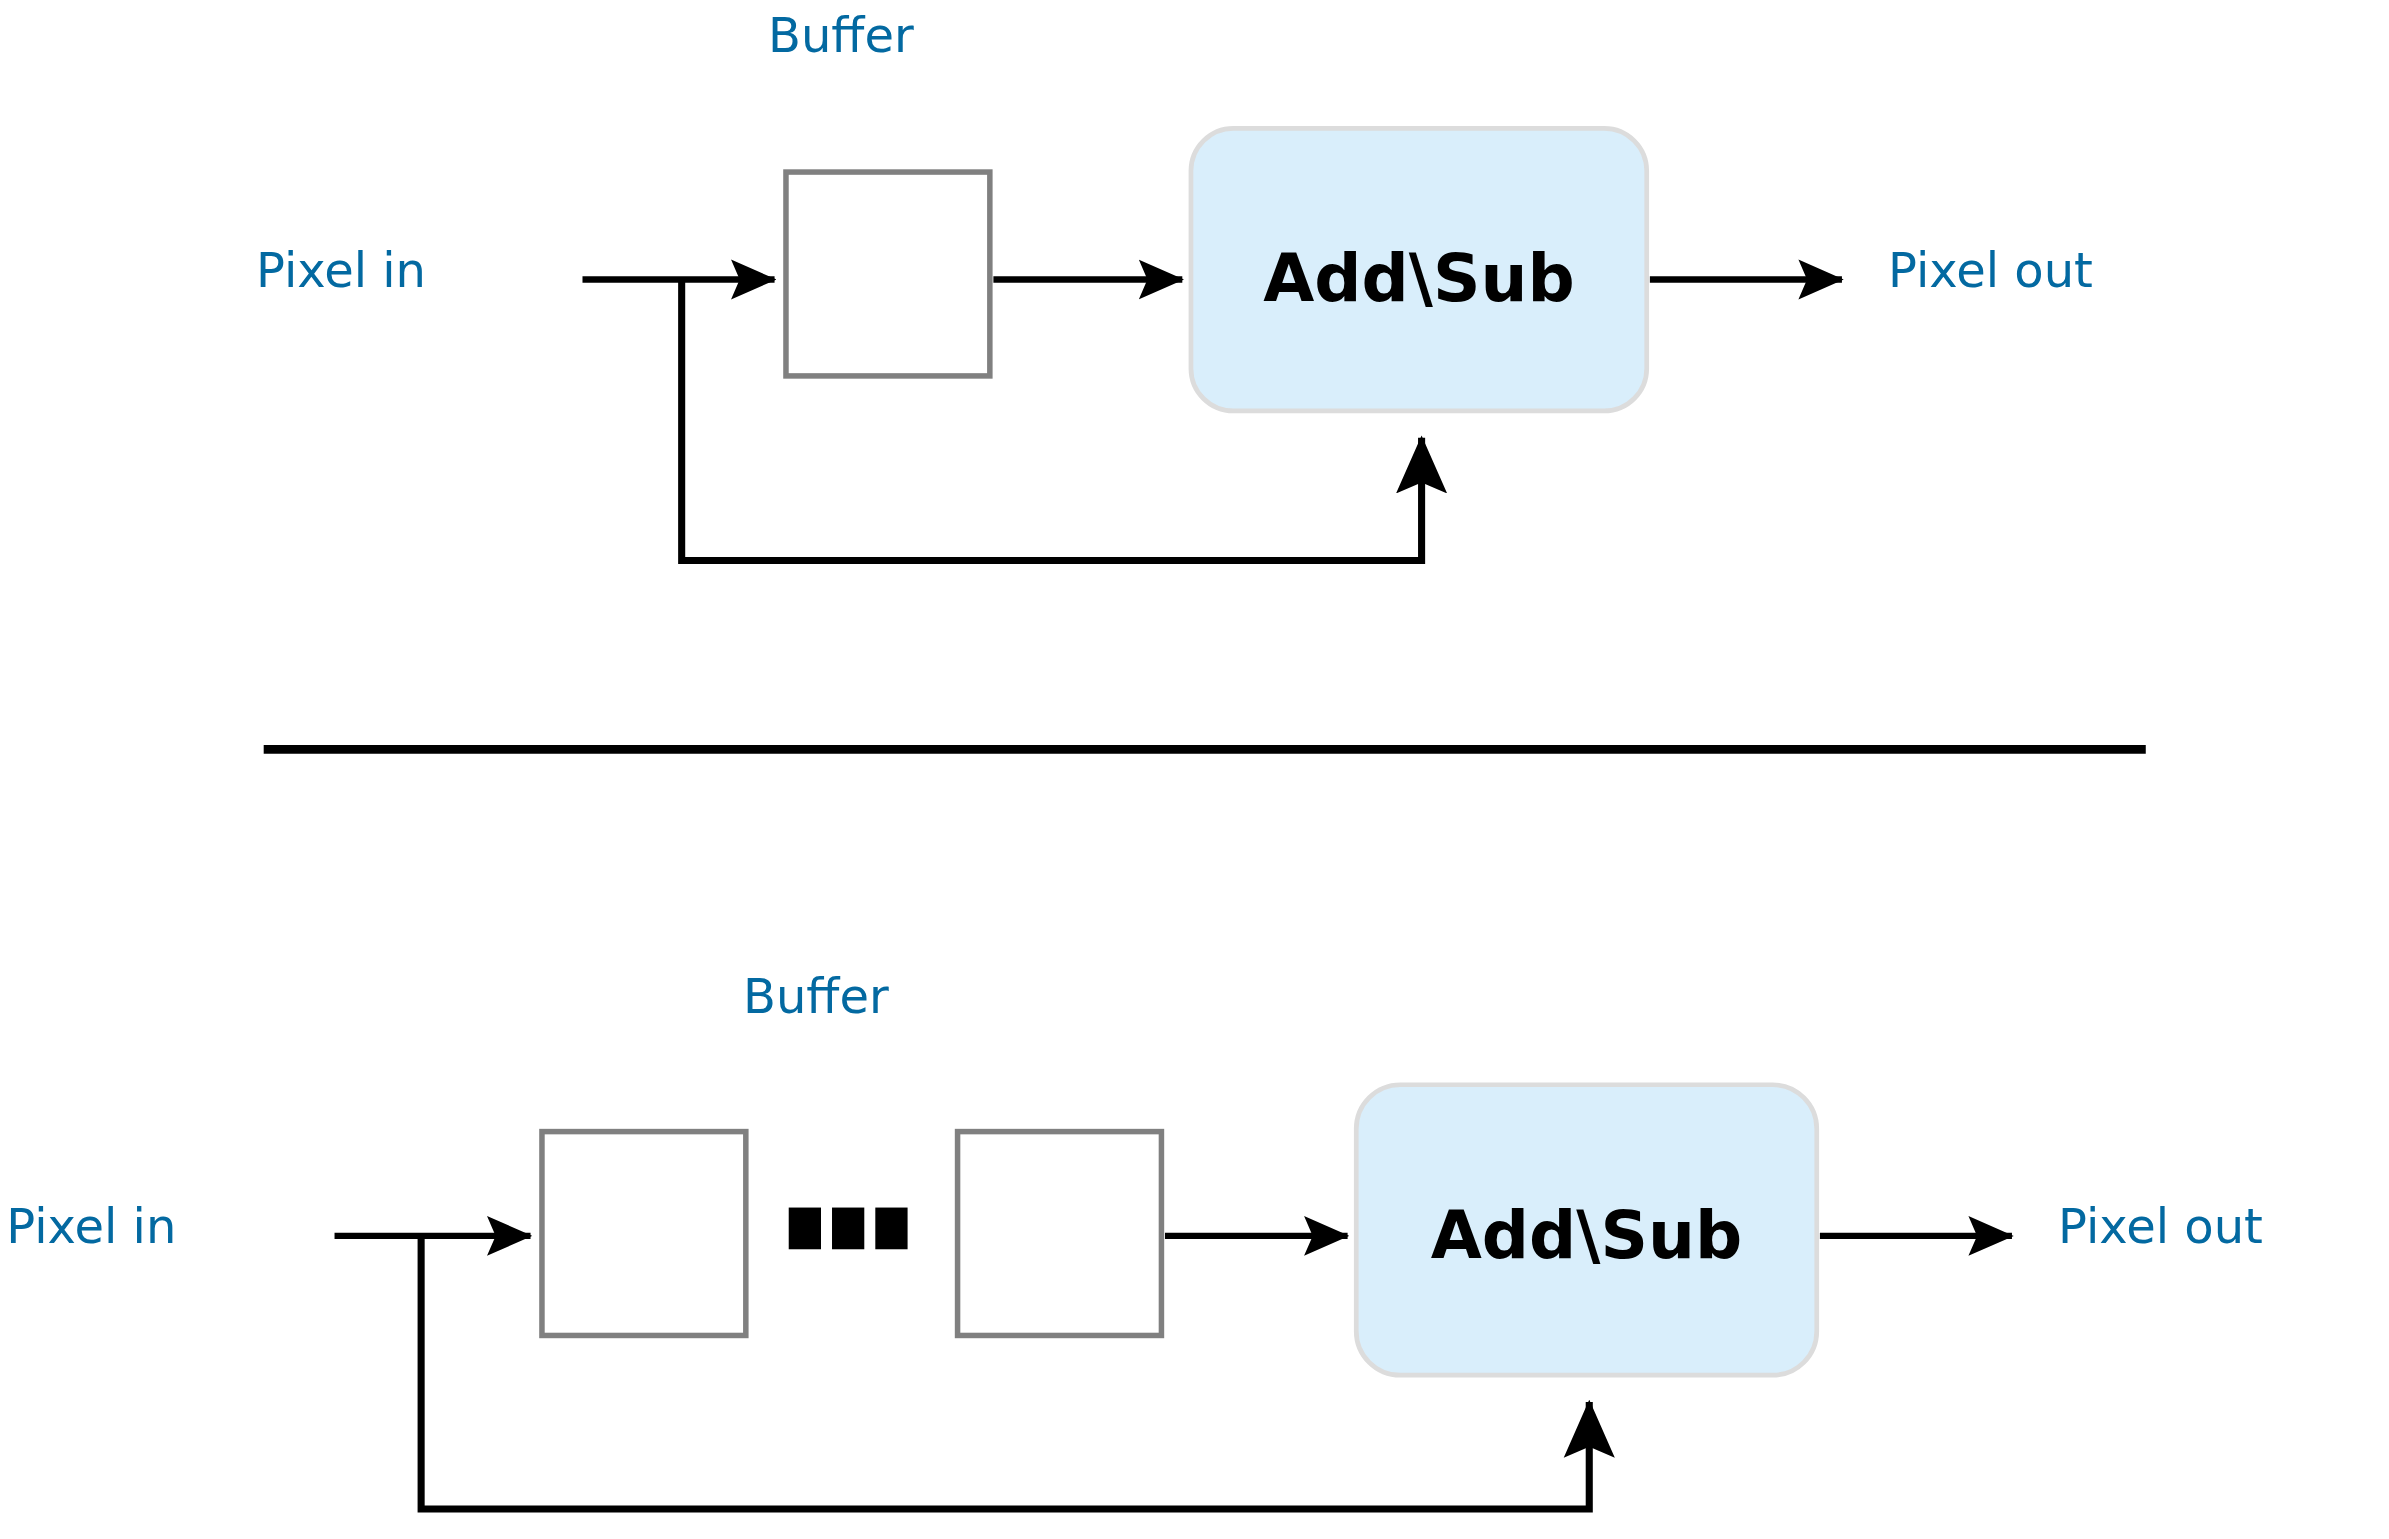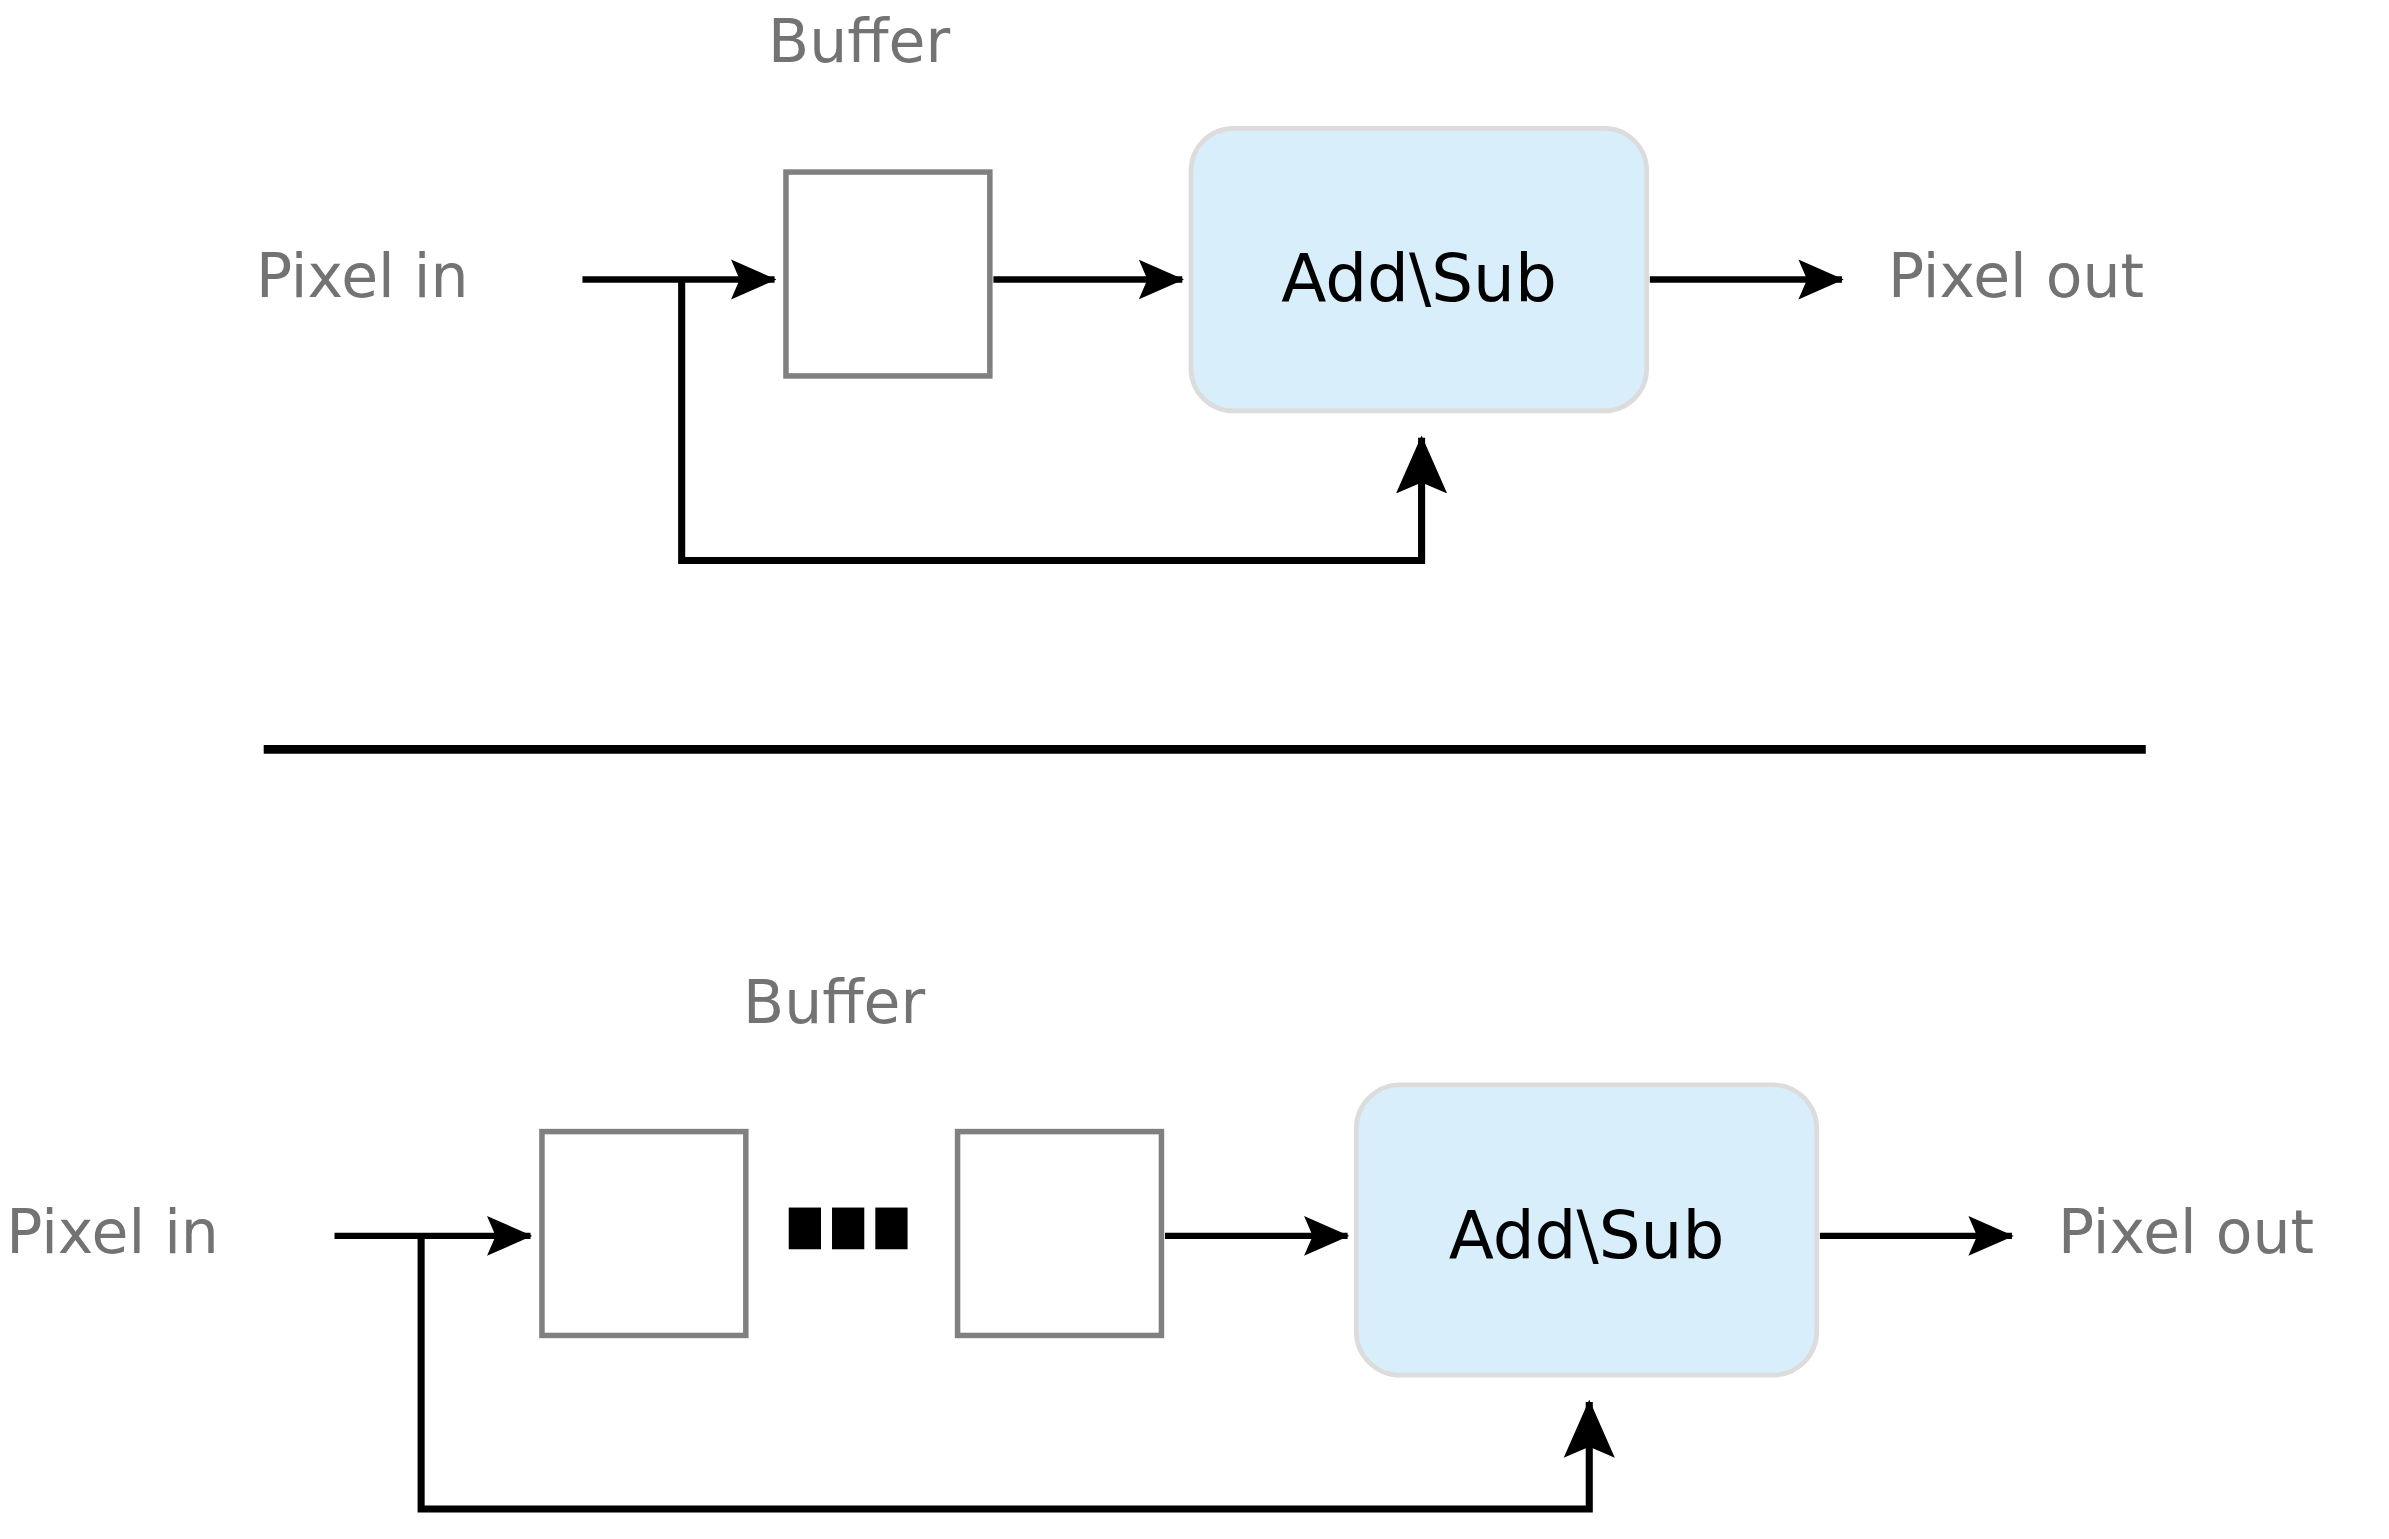--- a/index.html
+++ b/index.html
@@ -17,35 +17,35 @@
   #canvas {
     position: absolute;
     left: 0;
     top: 0;
     width: 2389px;
     height: 1539px;
   }
   .lbl {
     position: absolute;
     font-family: "DejaVu Sans", sans-serif;
-    font-size: 60px;
+    font-size: 48px;
     line-height: 1;
-    color: #737373;
+    color: #0369a1;
     white-space: nowrap;
     font-weight: 400;
   }
   .lbl-blk {
     position: absolute;
     font-family: "DejaVu Sans", sans-serif;
     font-size: 66px;
     line-height: 1;
     color: #000000;
     white-space: nowrap;
     text-align: center;
-    font-weight: 400;
+    font-weight: 700;
   }
 </style>
 </head>
 <body>
 
 <svg id="canvas" viewBox="0 0 3035 1955" xmlns="http://www.w3.org/2000/svg">
   <defs>
     <marker id="ah" viewBox="0 0 10 10" refX="9.6" refY="5" markerWidth="7.2" markerHeight="7.2" orient="auto-start-reverse">
       <path d="M 0 0.6 L 10 5 L 0 9.4 L 1.9 5 Z" fill="#000000"></path>
     </marker>

